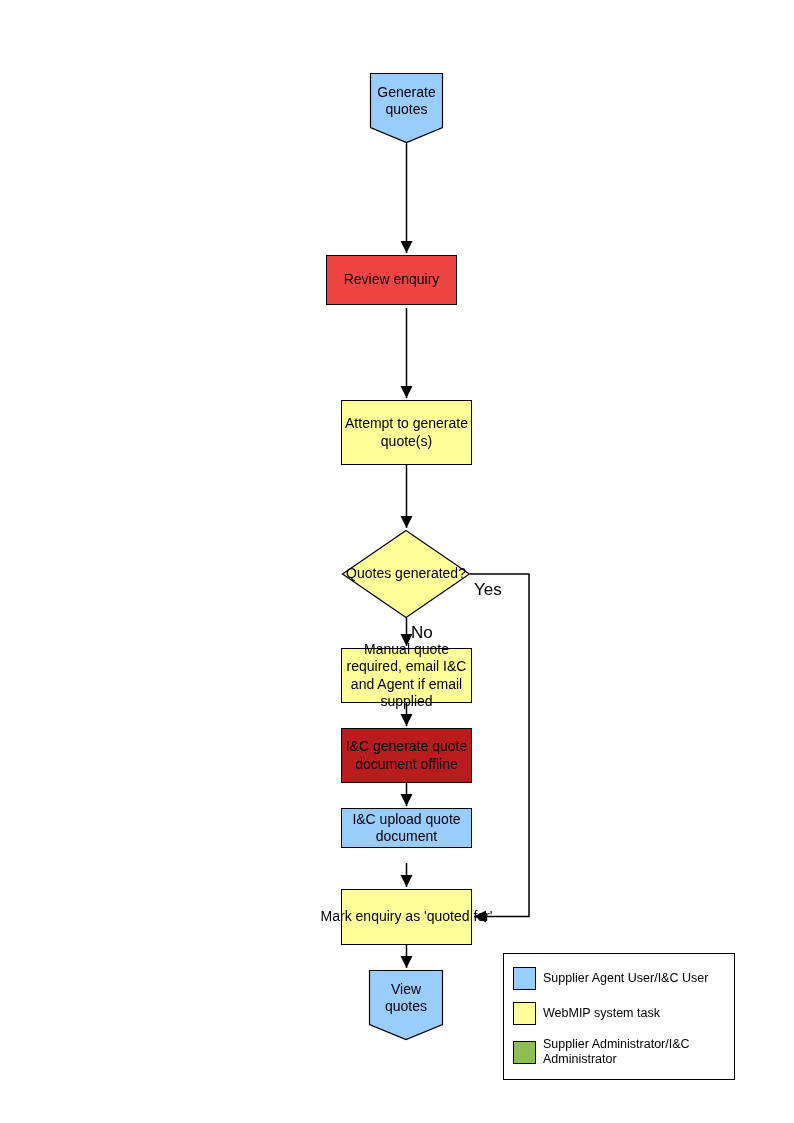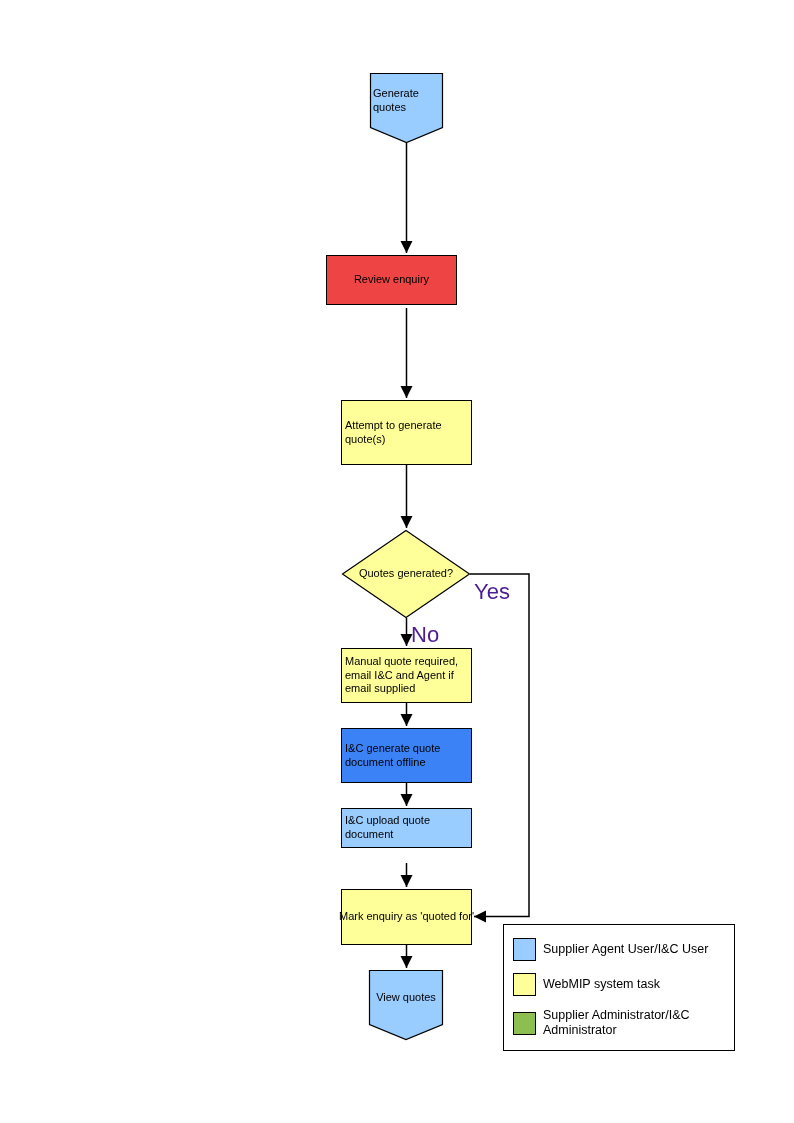--- a/index.html
+++ b/index.html
@@ -29,36 +29,37 @@
   }
   .rect-node {
     border: 1.4px solid #000;
   }
   .lbl {
     position: absolute;
     inset: 0;
     display: flex;
     align-items: center;
     justify-content: center;
-    font-size: 11px;
+    text-align: center;
+    font-size: 14px;
     line-height: 1.25;
     padding: 2px 3px;
   }
   .pent-lbl { padding-bottom: 16px; }
   .nowrap .lbl { white-space: nowrap; padding: 0; }
   .edge-label {
     position: absolute;
-    font-size: 22px;
+    font-size: 17px;
     line-height: 1;
-    color: #4c1d95;
+    color: #000000;
   }
   .legend {
     position: absolute;
     left: 503px;
-    top: 924px;
+    top: 953px;
     width: 232px;
     height: 127px;
     border: 1.4px solid #000;
     box-sizing: border-box;
     display: flex;
     flex-direction: column;
     gap: 12px;
     padding: 13px 10px 10px 9px;
   }
   .legend-item {
@@ -122,21 +123,21 @@
     <span class="lbl">Quotes generated?</span>
   </div>
 
   <div class="edge-label" style="left:474px; top:581px;">Yes</div>
   <div class="edge-label" style="left:375px; top:624px;margin-left:36px;">No</div>
 
   <div class="node rect-node" style="left: 341px; top: 648px; width: 131px; height: 55px; background: rgb(255, 255, 153);">
     <span class="lbl">Manual quote required, email I&amp;C and Agent if email supplied</span>
   </div>
 
-  <div class="node rect-node" style="left: 341px; top: 728px; width: 131px; height: 55px; background: #3b82f6;">
+  <div class="node rect-node" style="left: 341px; top: 728px; width: 131px; height: 55px; background: #b91c1c;">
     <span class="lbl">I&amp;C generate quote document offline</span>
   </div>
 
   <div class="node rect-node" style="left: 341px; top: 808px; width: 131px; height: 40px; background: rgb(153, 204, 255);">
     <span class="lbl">I&amp;C upload quote document</span>
   </div>
 
   <div class="node rect-node nowrap" style="left: 341px; top: 889px; width: 131px; height: 56px; background: rgb(255, 255, 153); padding-left: 9px;">
     <span class="lbl">Mark enquiry as 'quoted for'</span>
   </div>

